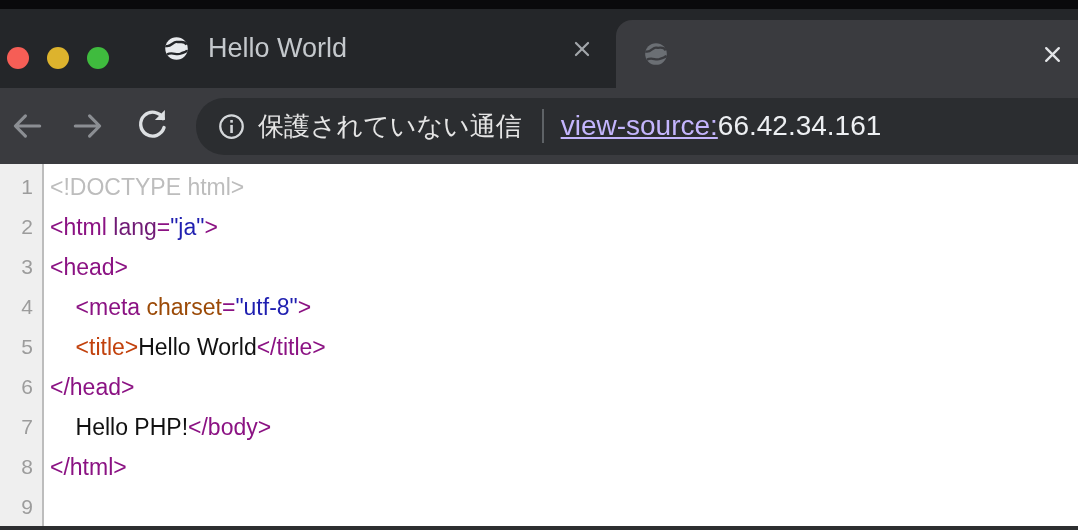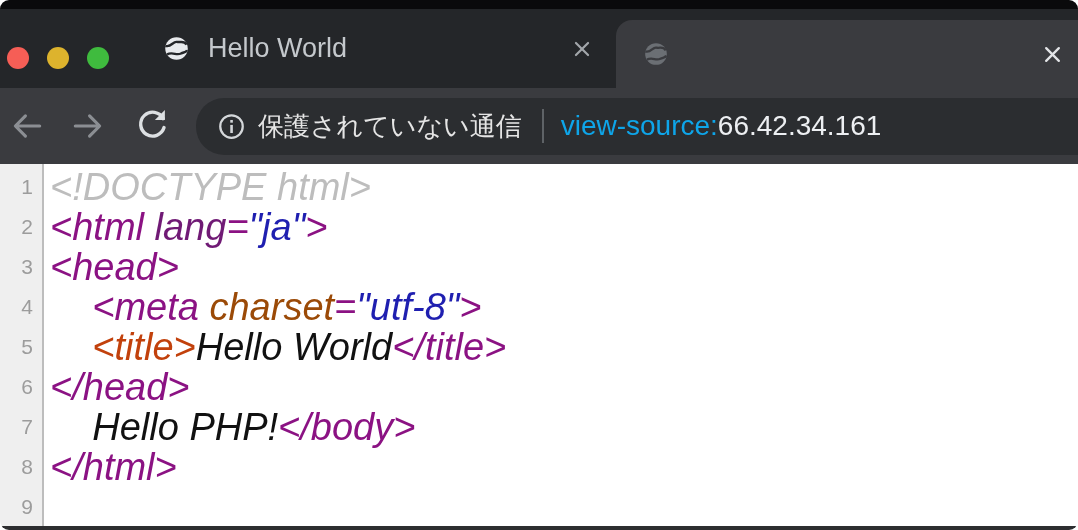--- a/index.html
+++ b/index.html
@@ -1,17 +1,17 @@
 <!DOCTYPE html>
 <html><head>
 <meta charset="utf-8">
 <style>
   * { margin:0; padding:0; box-sizing:border-box; }
   body { background:#ffffff; font-family:"Liberation Sans","DejaVu Sans",sans-serif; }
-  .window { position:relative; width:1078px; height:530px; overflow:hidden; background:#ffffff;border-radius:9px; }
+  .window { position:relative; width:1078px; height:530px; overflow:hidden; background:#ffffff; }
 
   
   .top-strip { height:9px; background:#0a0a0c; }
 
   
   .tab-strip { position:relative; height:79px; background:#242629; }
   .traffic-lights { position:absolute; left:7px; top:38px; display:flex; gap:18px; }
   .tl { width:22px; height:22px; border-radius:50%; display:inline-block; }
 
   .tab { position:absolute; display:flex; align-items:center; }
@@ -27,30 +27,30 @@
   .toolbar { position:relative; height:76px; background:#3a3b3f; display:flex; align-items:center; }
   .nav-btn { width:40px; height:40px; display:flex; align-items:center; justify-content:center; flex:0 0 auto; }
   .nav-back { margin-left:7px; }
   .nav-fwd { margin-left:21px; }
   .nav-reload { margin-left:24px; }
   .omnibox { flex:1 1 auto; height:57px; margin-left:24px; margin-right:-40px;
              background:#2b2d30; border-radius:28px; display:flex; align-items:center;
              padding-left:22px; overflow:hidden; }
   .security-text { margin-left:13px; font-size:26px; color:#e5e5e5; white-space:nowrap; }
   .omni-sep { width:2px; height:34px; background:#5e6266; margin:0 17px 0 20px; flex:0 0 auto; }
-  .url-scheme { font-size:28px; color:#0ea5e9; white-space:nowrap; }
+  .url-scheme { font-size:28px; color:#c4b5fd; white-space:nowrap;text-decoration:underline; }
   .url-host { font-size:28px; color:#edeff2; white-space:nowrap; }
 
   
   .content { display:flex; height:362px; background:#ffffff; }
   .gutter { width:44px; flex:0 0 auto; background:#efefef; border-right:2px solid #bdbdbd; padding-top:3px; }
   .line-num { height:40px; line-height:40px; text-align:right; padding-right:9px;
               font-size:21px; color:#9c9c9c; }
   .code { flex:1; padding:3px 0 0 6px; overflow:hidden; }
-  .code-line { height:40px; line-height:40px; font-size:38px; white-space:pre;font-style:italic; }
+  .code-line { height:40px; line-height:40px; font-size:23px; white-space:pre; }
 
   .bottom-strip { position:absolute; left:0; right:0; bottom:0; height:4px; background:#2d2e30; }
 </style>
 </head>
 <body>
 
 <div class="window">
   <div class="top-strip"></div>
 
   <div class="tab-strip">

